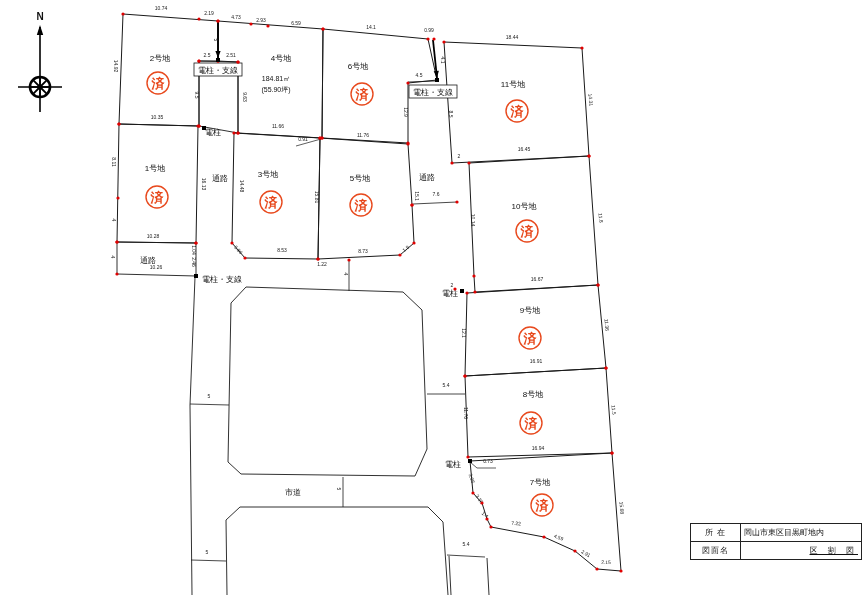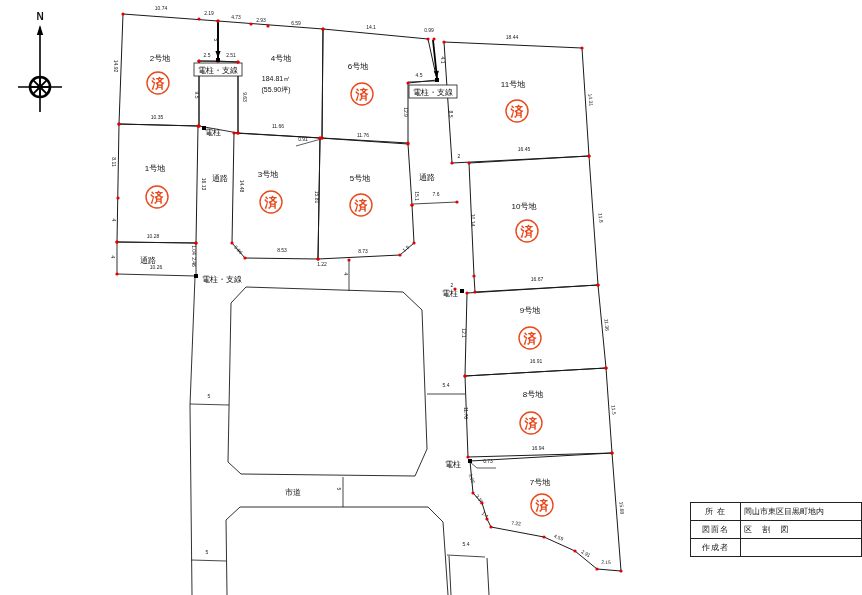--- a/index.html
+++ b/index.html
@@ -1,24 +1,24 @@
 <!DOCTYPE html>
 <html><head>
 <meta charset="utf-8">
 <style>
   html,body{margin:0;padding:0;background:#ffffff;}
   .sheet{position:relative;width:862px;height:595px;background:#ffffff;overflow:hidden;
          font-family:"Liberation Sans","DejaVu Sans",sans-serif;}
   #map-svg{position:absolute;left:0;top:0;}
-  .title-block{position:absolute;left:690px;top:502px;border-collapse:collapse;
+  .title-block{position:absolute;left:690px;top:523px;border-collapse:collapse;
                table-layout:fixed;background:#fff;}
   .title-block td{border:1px solid #222;height:17px;font-size:8px;color:#111;
                   padding:0 3px;white-space:nowrap;overflow:hidden;}
   .title-block td.lbl{text-align:center;letter-spacing:1px;}
-  .title-block td.ctr{text-align:left;letter-spacing:4px;}
+  .title-block td.ctr{text-align:right;letter-spacing:4px;text-decoration:underline;}
 </style>
 </head>
 <body>
 
 <div class="sheet">
   <svg id="map-svg" width="862" height="595" viewBox="0 0 862 595">
       <polygon points="199,61 238,62 238,133 199,126" fill="none" stroke="#1a1a1a" stroke-width="0.9"></polygon>
       <polygon points="117,242 196,243 196,276 117,274" fill="none" stroke="#1a1a1a" stroke-width="0.9"></polygon>
       <polygon points="231,303 246,287 403,292 422,310 427,449 415,476 241,474 228,462" fill="none" stroke="#1a1a1a" stroke-width="0.9"></polygon>
       <polyline points="227,595 226,520 240,507 428,507 443,522 448,595" fill="none" stroke="#1a1a1a" stroke-width="0.9"></polyline>
@@ -334,19 +334,15 @@
       </colgroup>
     <tbody>
         <tr>
       <td class="lbl">所 在</td>
       <td colspan="3">岡山市東区目黒町地内</td>
     </tr>
     <tr>
       <td class="lbl">図面名</td>
       <td colspan="3" class="ctr">区 割 図</td>
     </tr>
-    <tr>
-      <td class="lbl">作成者</td>
-      <td colspan="3"></td>
-    </tr>
   </tbody>
     </table>
 </div>
 
 </body></html>

